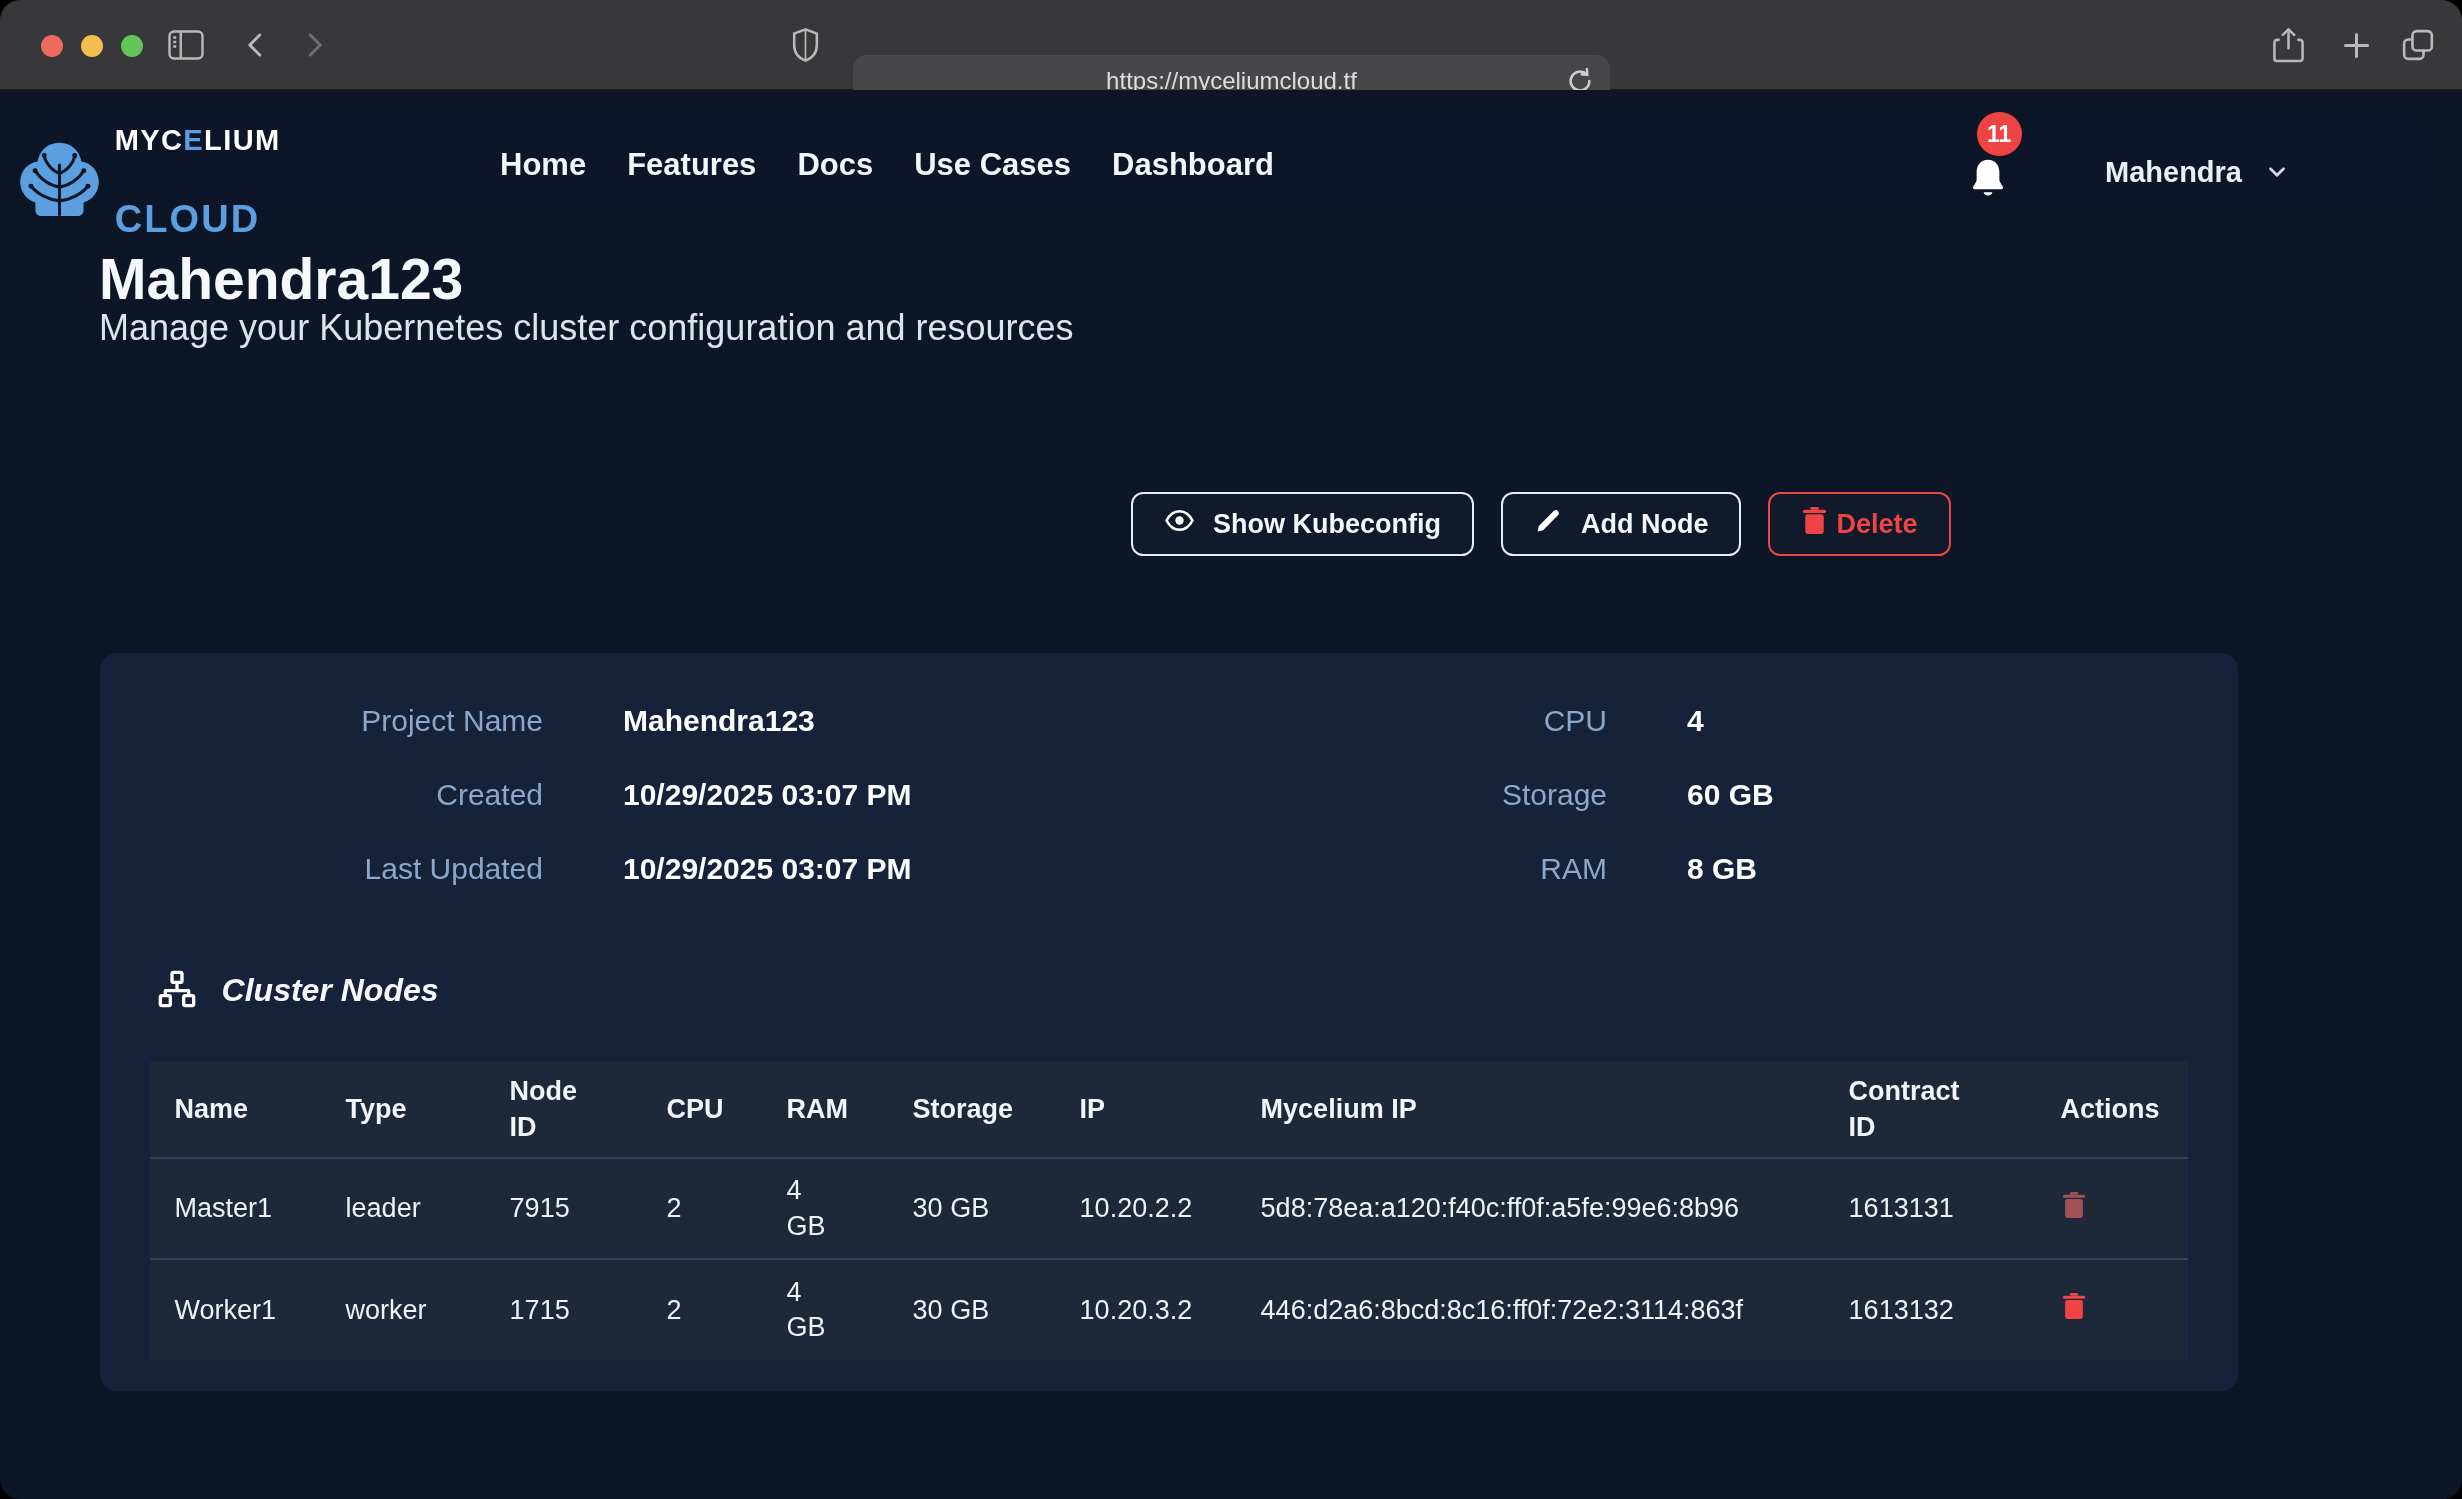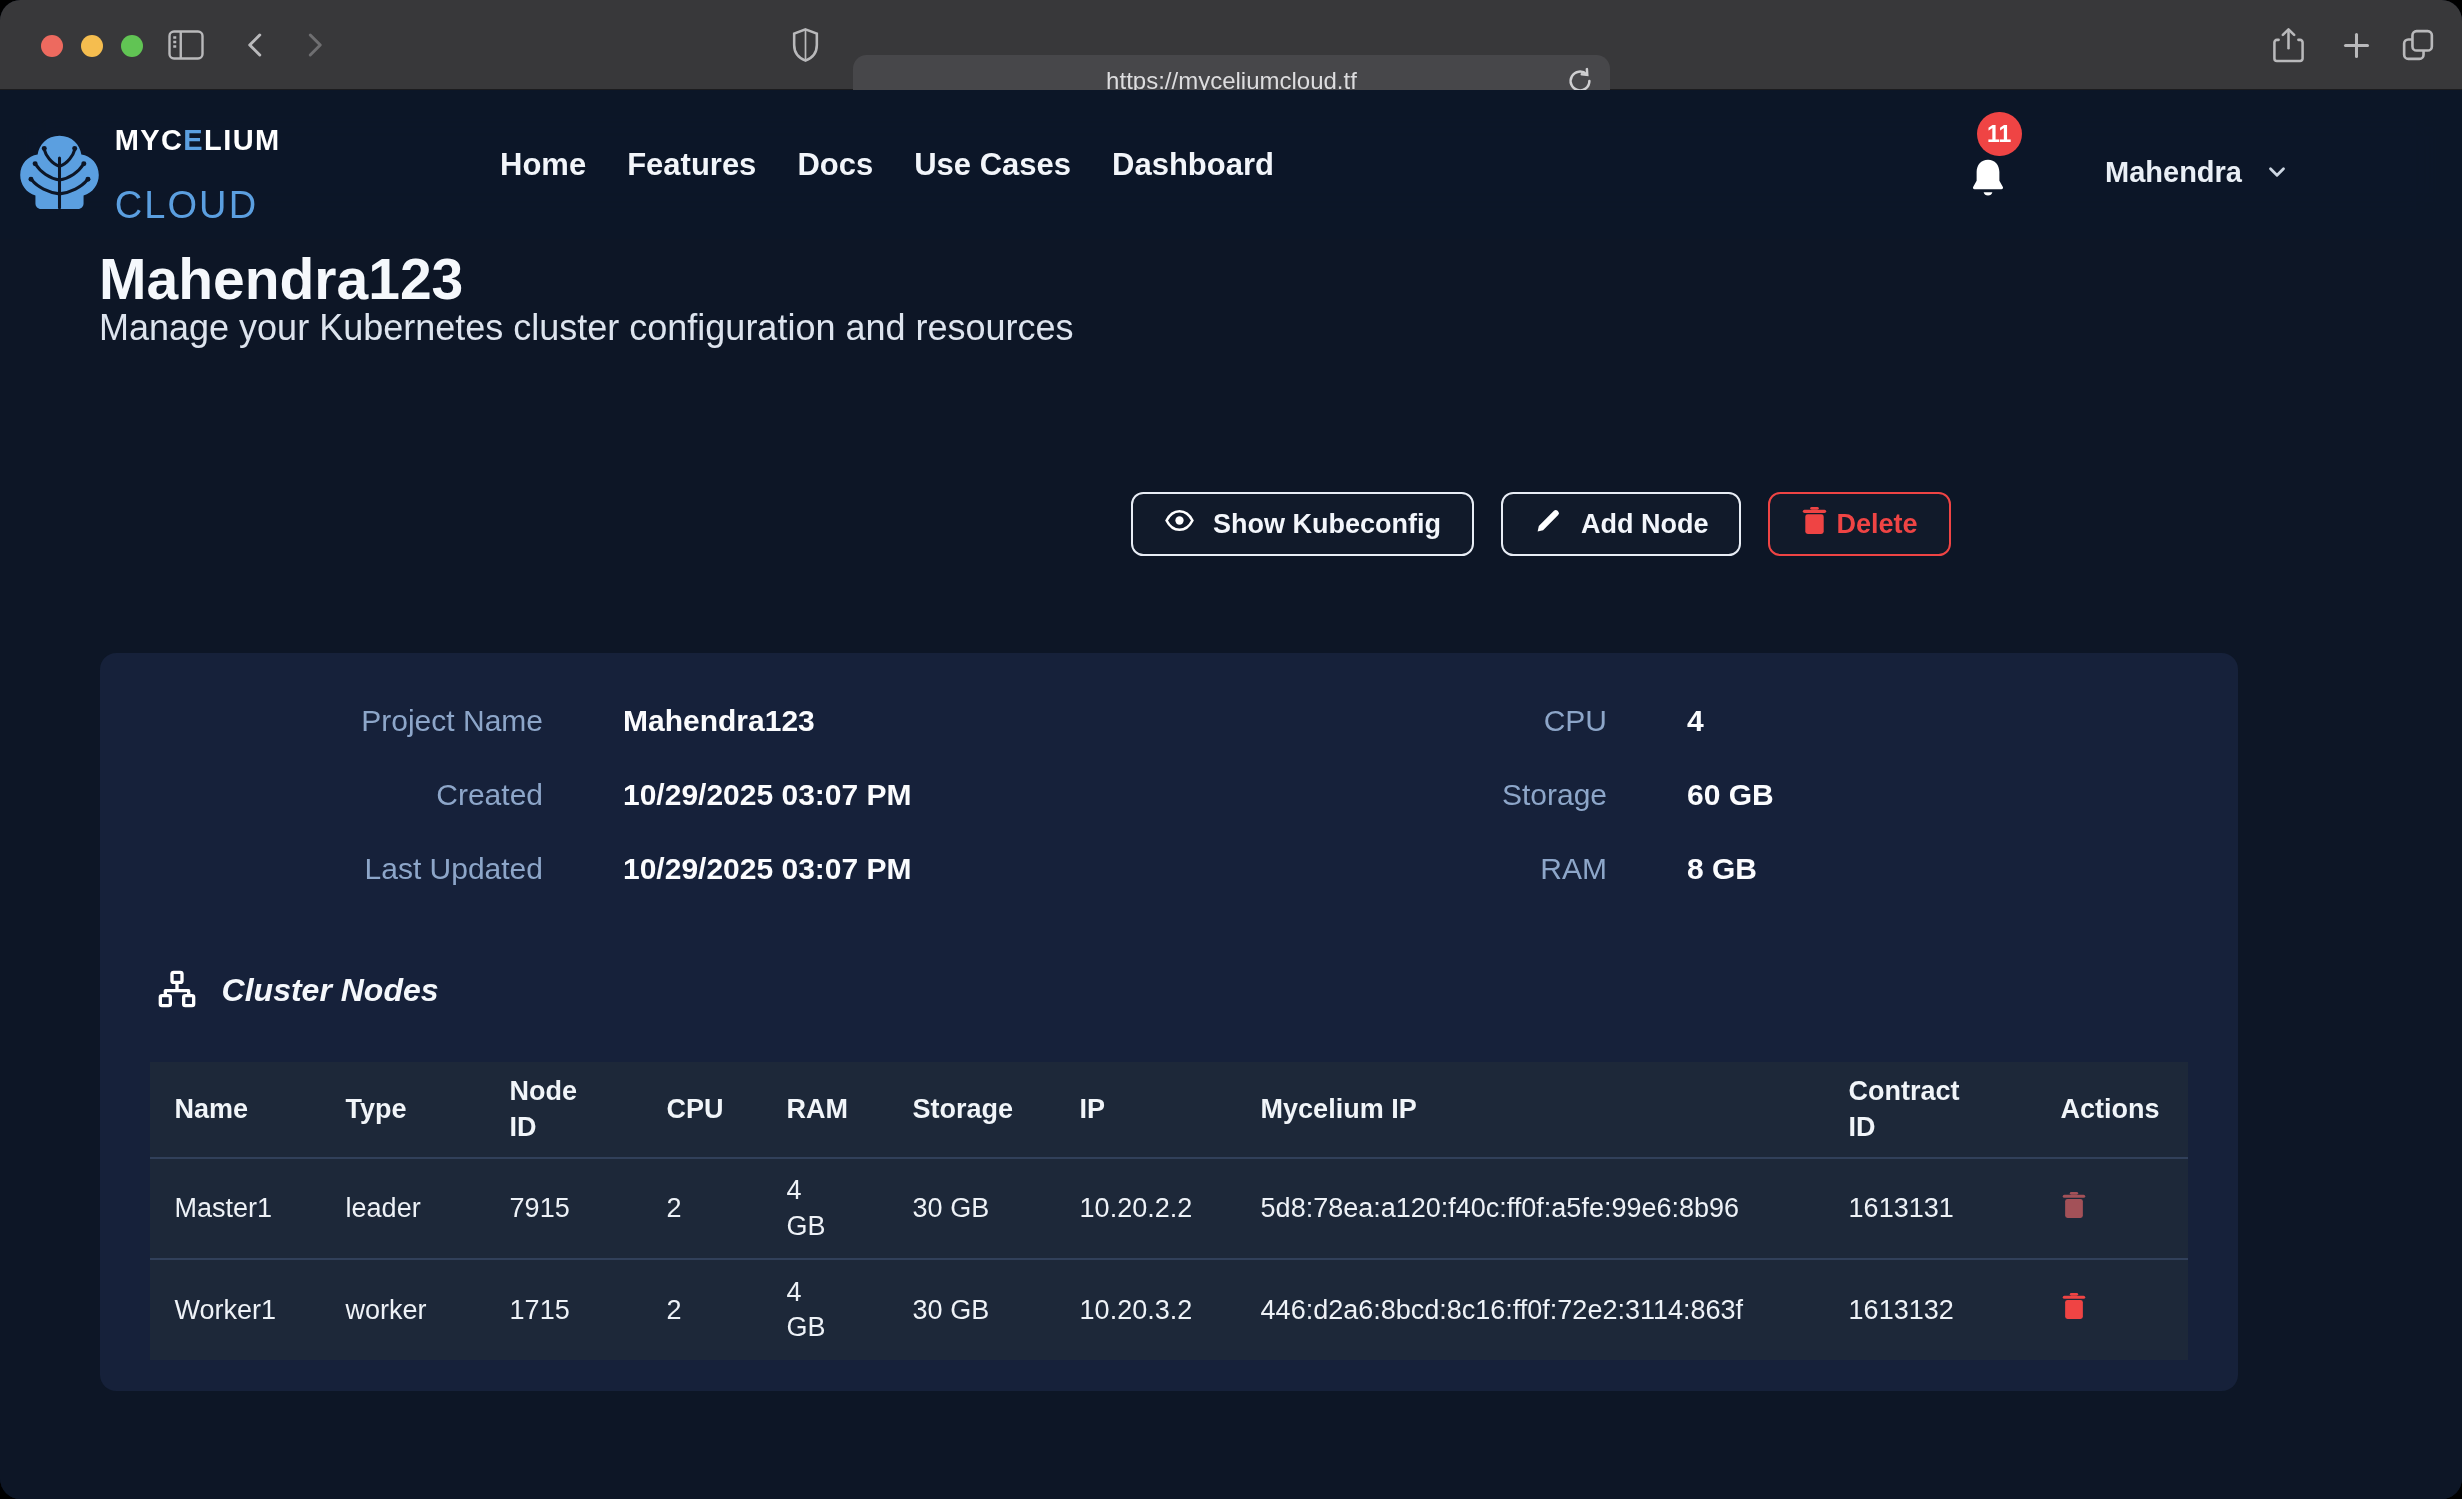--- a/index.html
+++ b/index.html
@@ -29,21 +29,21 @@
   .page-title{position:absolute;left:99px;top:118px;font-size:57px;font-weight:700;color:#f5f8fc;z-index:1;}
   .page-subtitle{position:absolute;left:99px;top:217px;font-size:36px;color:#dde4ee;z-index:1;}
 
   
   .nav{position:absolute;left:0;top:0;width:100%;height:149px;z-index:2;
     background:rgba(13,23,41,0.62);backdrop-filter:blur(23px) saturate(1.1);-webkit-backdrop-filter:blur(23px);}
   .brand{position:absolute;left:18px;top:36px;display:flex;align-items:center;gap:13.7px;}
   .brand-text{display:flex;flex-direction:column;line-height:1;gap:27px;}
   .brand-top{font-size:29px;font-weight:800;color:#fff;letter-spacing:1.4px;}
   .brand-top .e{color:#5b9fe0;}
-  .brand-bottom{font-size:38px;font-weight:400;color:#5b9fe0;letter-spacing:2.1px;margin-top:4px;}
+  .brand-bottom{font-size:38px;font-weight:700;color:#5b9fe0;letter-spacing:2.1px;margin-top:18px;}
   .nav-links{position:absolute;left:500px;top:0;height:149px;display:flex;align-items:center;gap:41px;}
   .nav-link{font-size:31px;font-weight:700;color:#f2f5fa;text-decoration:none;cursor:pointer;}
   .notif{position:absolute;left:1967px;top:66px;width:48px;height:55px;cursor:pointer;color:#fff;}
   .badge{position:absolute;top:-44px;left:9.6px;min-width:45px;height:44px;border-radius:23px;background:#ef4444;
     color:#fff;font-size:23px;font-weight:700;display:flex;align-items:center;justify-content:center;padding:0 6.8px;}
   .usermenu{position:absolute;left:2105px;top:66px;display:flex;align-items:center;gap:22px;cursor:pointer;}
   .username{font-size:29px;font-weight:600;color:#eaeff6;}
   .usermenu svg{color:#cdd6e2;}
 
   

